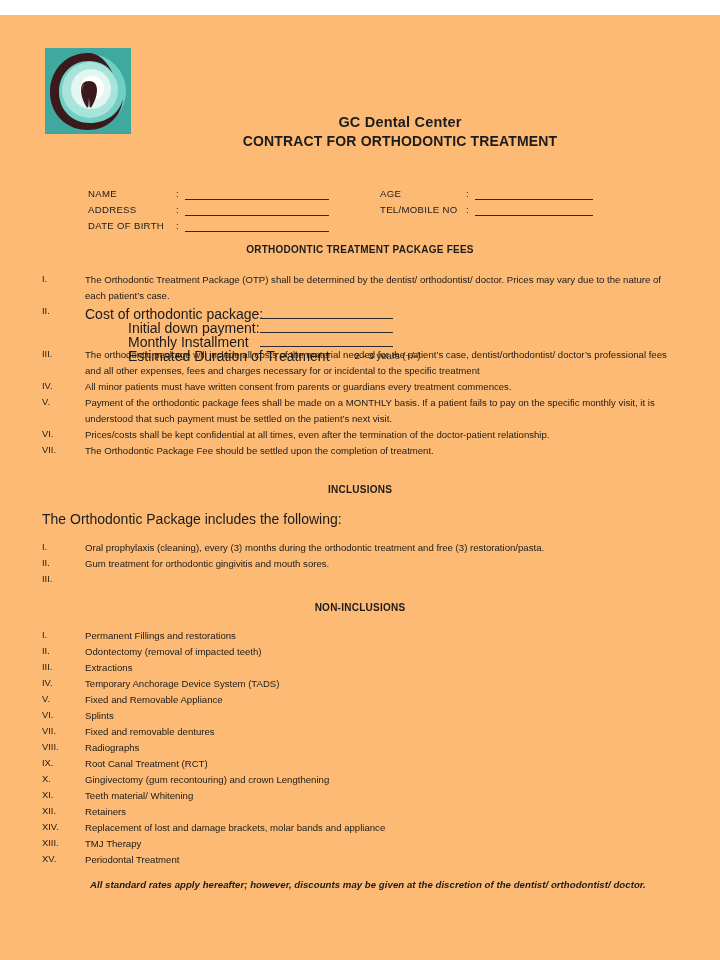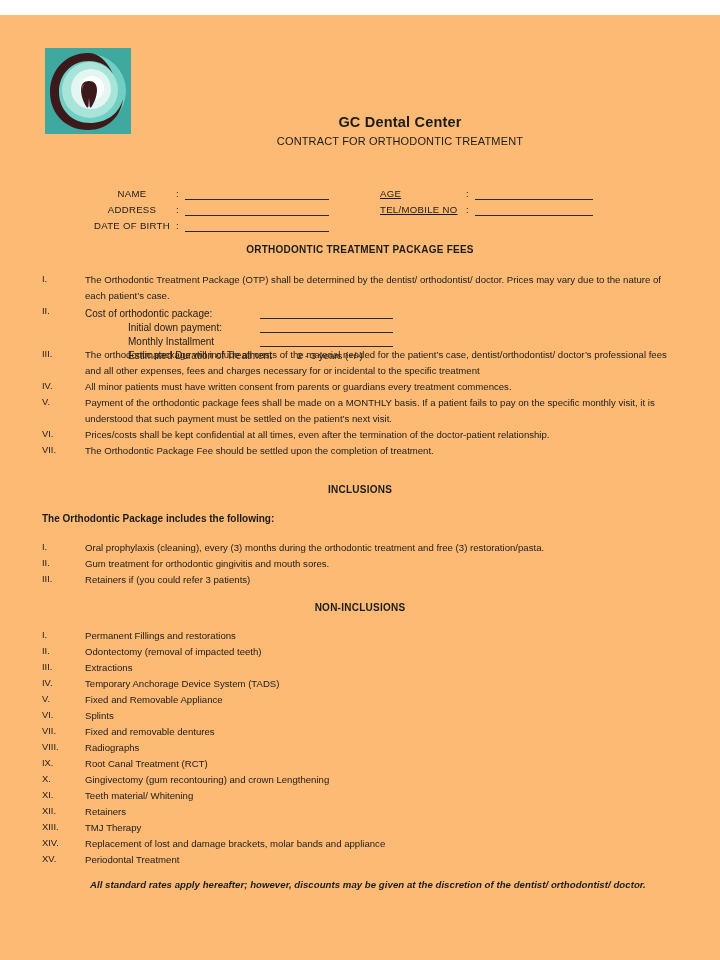--- a/index.html
+++ b/index.html
@@ -42,22 +42,22 @@
     text-align: center;
   }
   .clinic-name {
     font-size: 14.5px;
     font-weight: bold;
     letter-spacing: 0.2px;
     line-height: 18px;
     color: #1b1b1b;
   }
   .contract-title {
-    font-size: 11px;
-    font-weight: normal;
+    font-size: 14px;
+    font-weight: bold;
     letter-spacing: 0.15px;
     line-height: 16px;
     margin-top: 2px;
     color: #1b1b1b;
   }
 
   
   .fields {
     position: absolute;
     left: 0;
@@ -79,22 +79,22 @@
   .field-label {
     font-size: 9.6px;
     letter-spacing: 0.3px;
     line-height: 12px;
     white-space: nowrap;
   }
   .field-colon {
     font-size: 9.6px;
     line-height: 12px;
   }
-  .lbl-w-left { width: 88px; text-align: center; }
-  .lbl-w-right { width: 86px; text-decoration: underline; }
+  .lbl-w-left { width: 88px; }
+  .lbl-w-right { width: 86px; }
   .field-line {
     border-bottom: 1.3px solid #2a2a2a;
     margin-left: 6px;
     height: 11px;
   }
   .line-left { width: 144px; }
   .line-right { width: 118px; }
 
   
   .section-heading {
@@ -155,21 +155,21 @@
     top: 291px;
     width: 720px;
   }
   .cost-row {
     position: absolute;
     height: 14px;
     display: flex;
     align-items: flex-end;
   }
   .cost-label {
-    font-size: 10px;
+    font-size: 14px;
     line-height: 12px;
     white-space: nowrap;
     color: #1b1b1b;
   }
   .cost-line {
     border-bottom: 1.2px solid #2a2a2a;
     height: 11px;
     width: 133px;
     position: absolute;
     left: 260px;
@@ -185,24 +185,23 @@
     margin-left: 25px;
     white-space: nowrap;
     color: #1b1b1b;
   }
 
   
   .inclusions-intro {
     position: absolute;
     left: 42px;
     top: 497px;
-    font-size: 10px;
+    font-size: 14px;
     line-height: 14px;
     color: #1b1b1b;
-    font-weight: bold;
   }
 
   
   .footer-note {
     position: absolute;
     left: 42px;
     top: 863px;
     width: 640px;
     font-size: 9.6px;
     font-style: italic;
@@ -363,21 +362,20 @@
       <span class="clause-text">Oral prophylaxis (cleaning), every (3) months during the orthodontic treatment and free (3) restoration/pasta.</span>
     </div>
 
     <div class="clause">
       <span class="clause-num">II.</span>
       <span class="clause-text">Gum treatment for orthodontic gingivitis and mouth sores.</span>
     </div>
 
     <div class="clause">
       <span class="clause-num">III.</span>
-      <span class="clause-text">Retainers if (you could refer 3 patients)</span>
     </div>
 
   </div>
 
   <div class="section-heading" id="h-noninclusions">NON-INCLUSIONS</div>
 
   <div class="clause-list" id="noninclusions-list">
 
     <div class="clause">
       <span class="clause-num">I.</span>
@@ -421,28 +419,28 @@
     </div>
     <div class="clause">
       <span class="clause-num">XI.</span>
       <span class="clause-text">Teeth material/ Whitening</span>
     </div>
     <div class="clause">
       <span class="clause-num">XII.</span>
       <span class="clause-text">Retainers</span>
     </div>
     <div class="clause">
+      <span class="clause-num">XIV.</span>
+      <span class="clause-text">Replacement of lost and damage brackets, molar bands and appliance</span>
+    </div>
+    <div class="clause">
       <span class="clause-num">XIII.</span>
       <span class="clause-text">TMJ Therapy</span>
     </div>
     <div class="clause">
-      <span class="clause-num">XIV.</span>
-      <span class="clause-text">Replacement of lost and damage brackets, molar bands and appliance</span>
-    </div>
-    <div class="clause">
       <span class="clause-num">XV.</span>
       <span class="clause-text">Periodontal Treatment</span>
     </div>
 
   </div>
 
   <div class="footer-note">All standard rates apply hereafter; however, discounts may be given at the discretion of the dentist/ orthodontist/ doctor.</div>
 
 </div>
 

